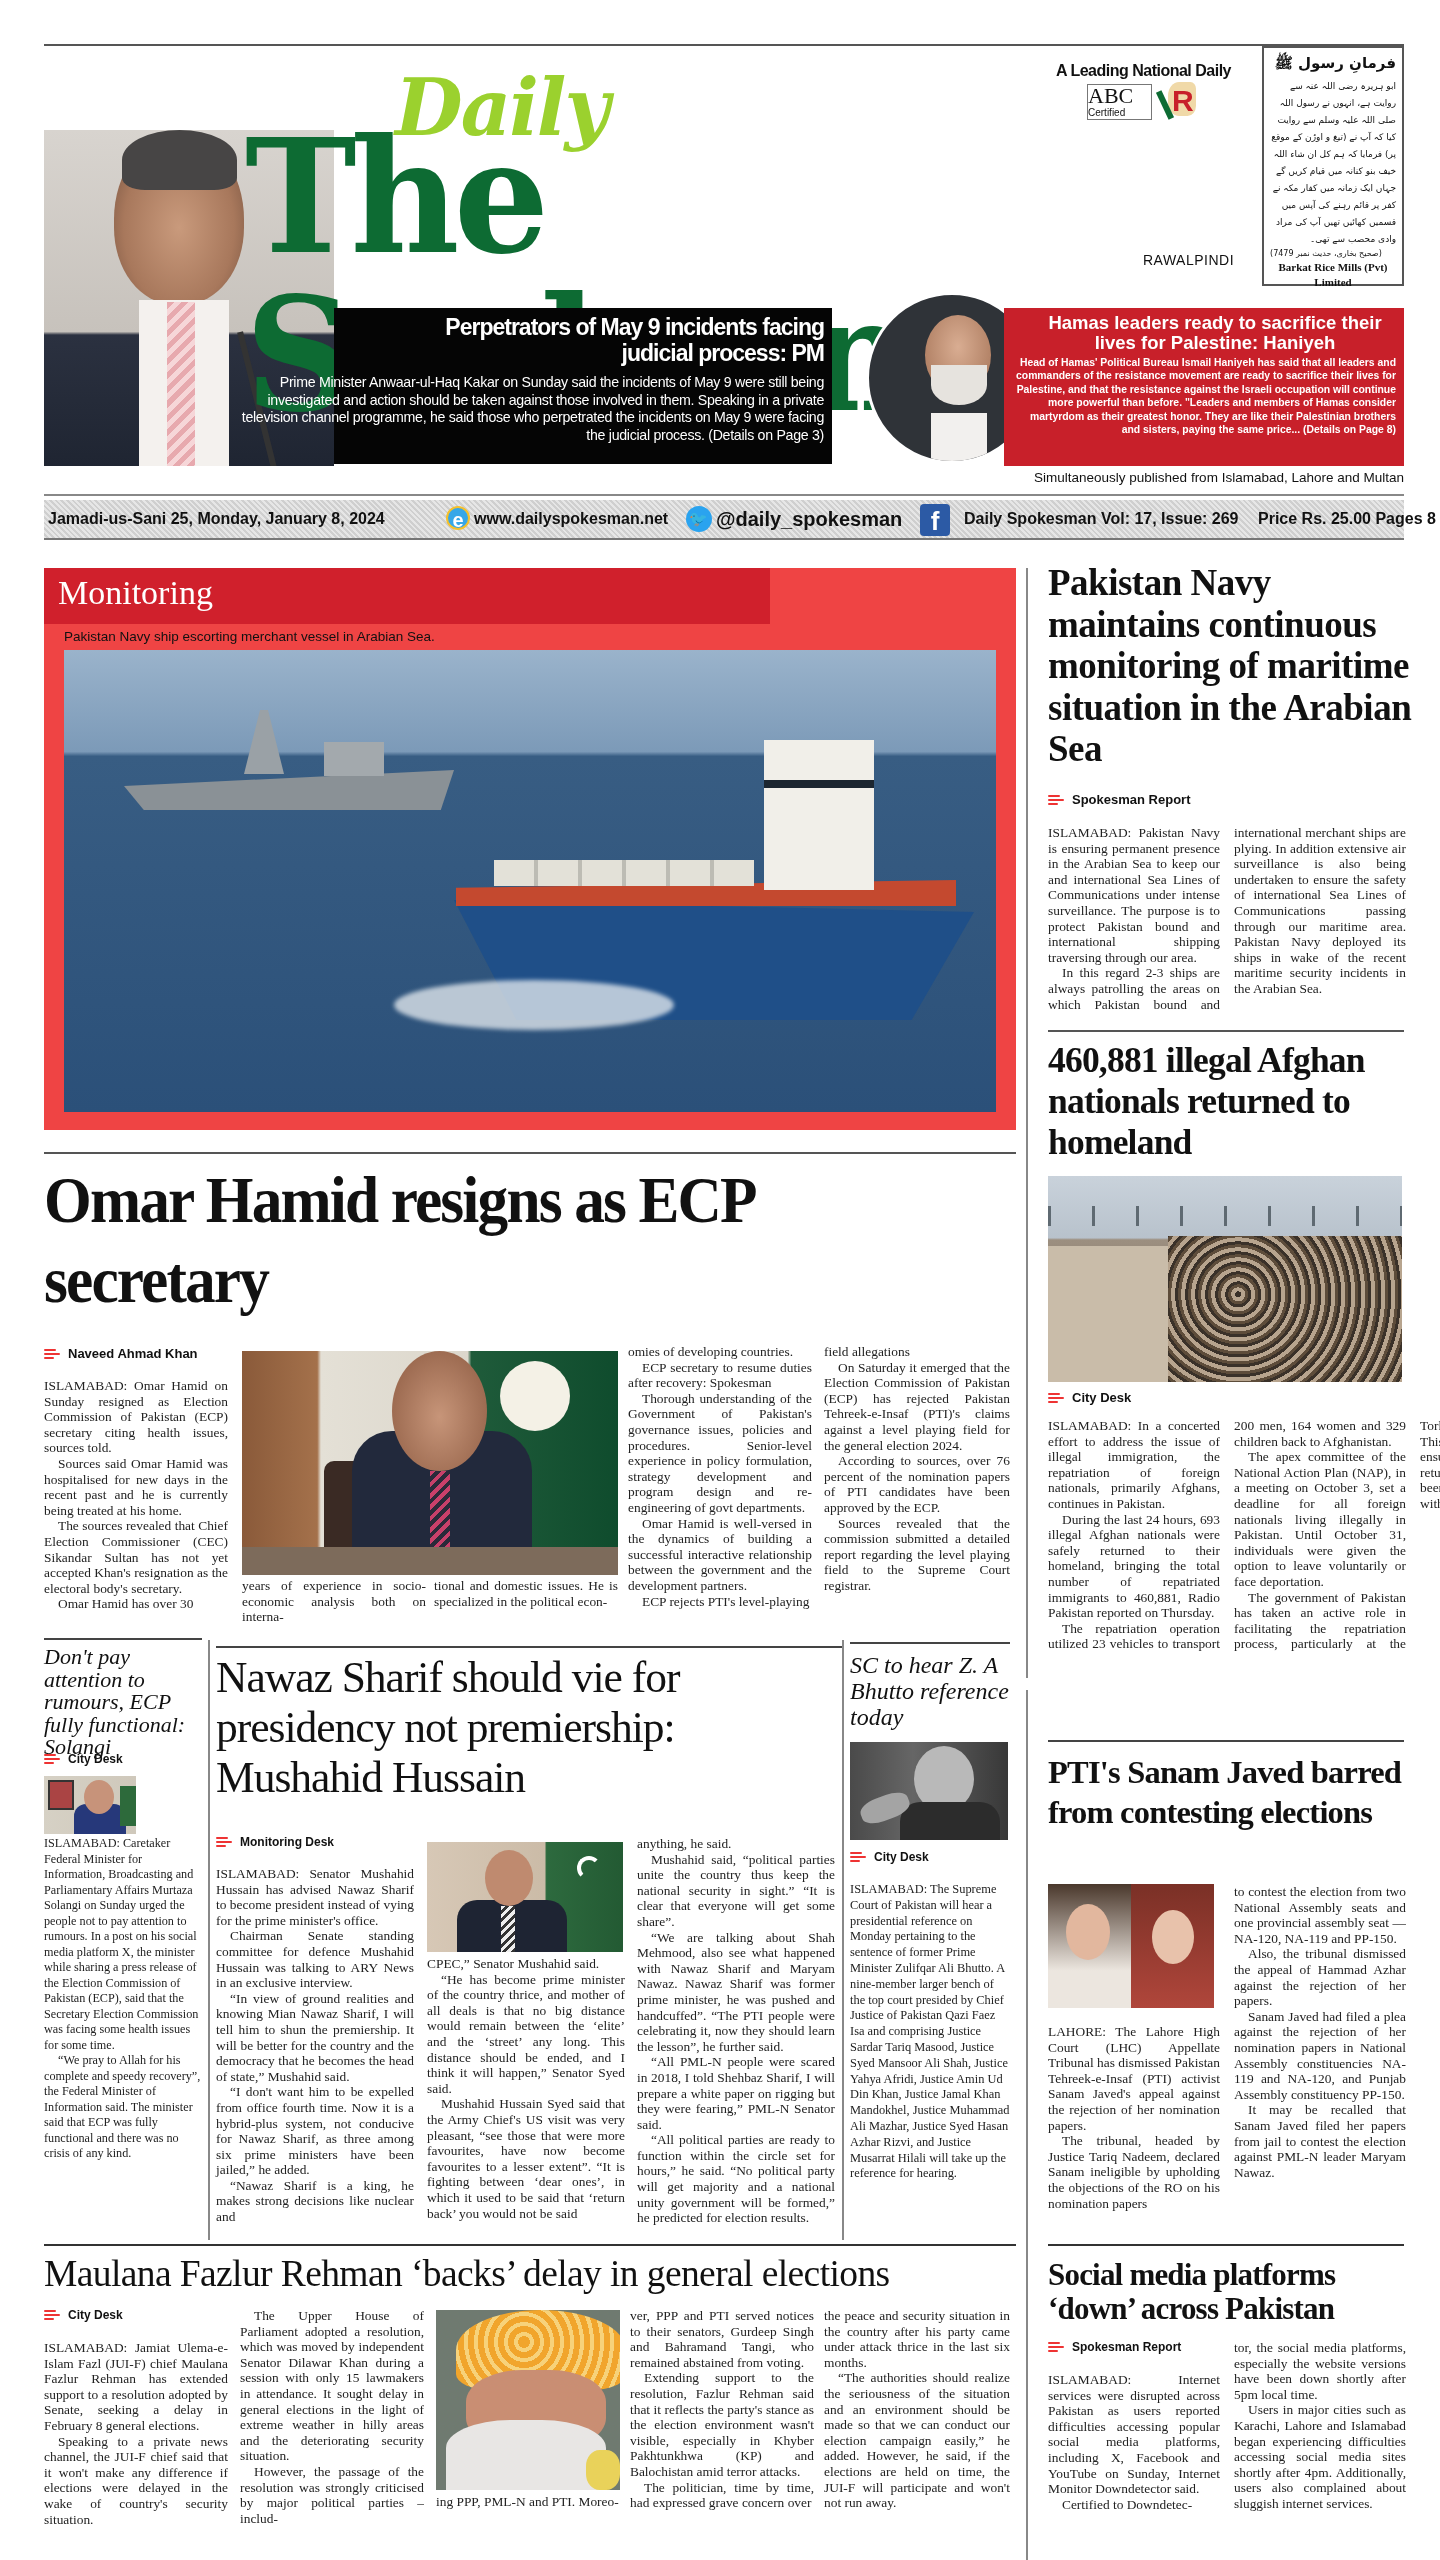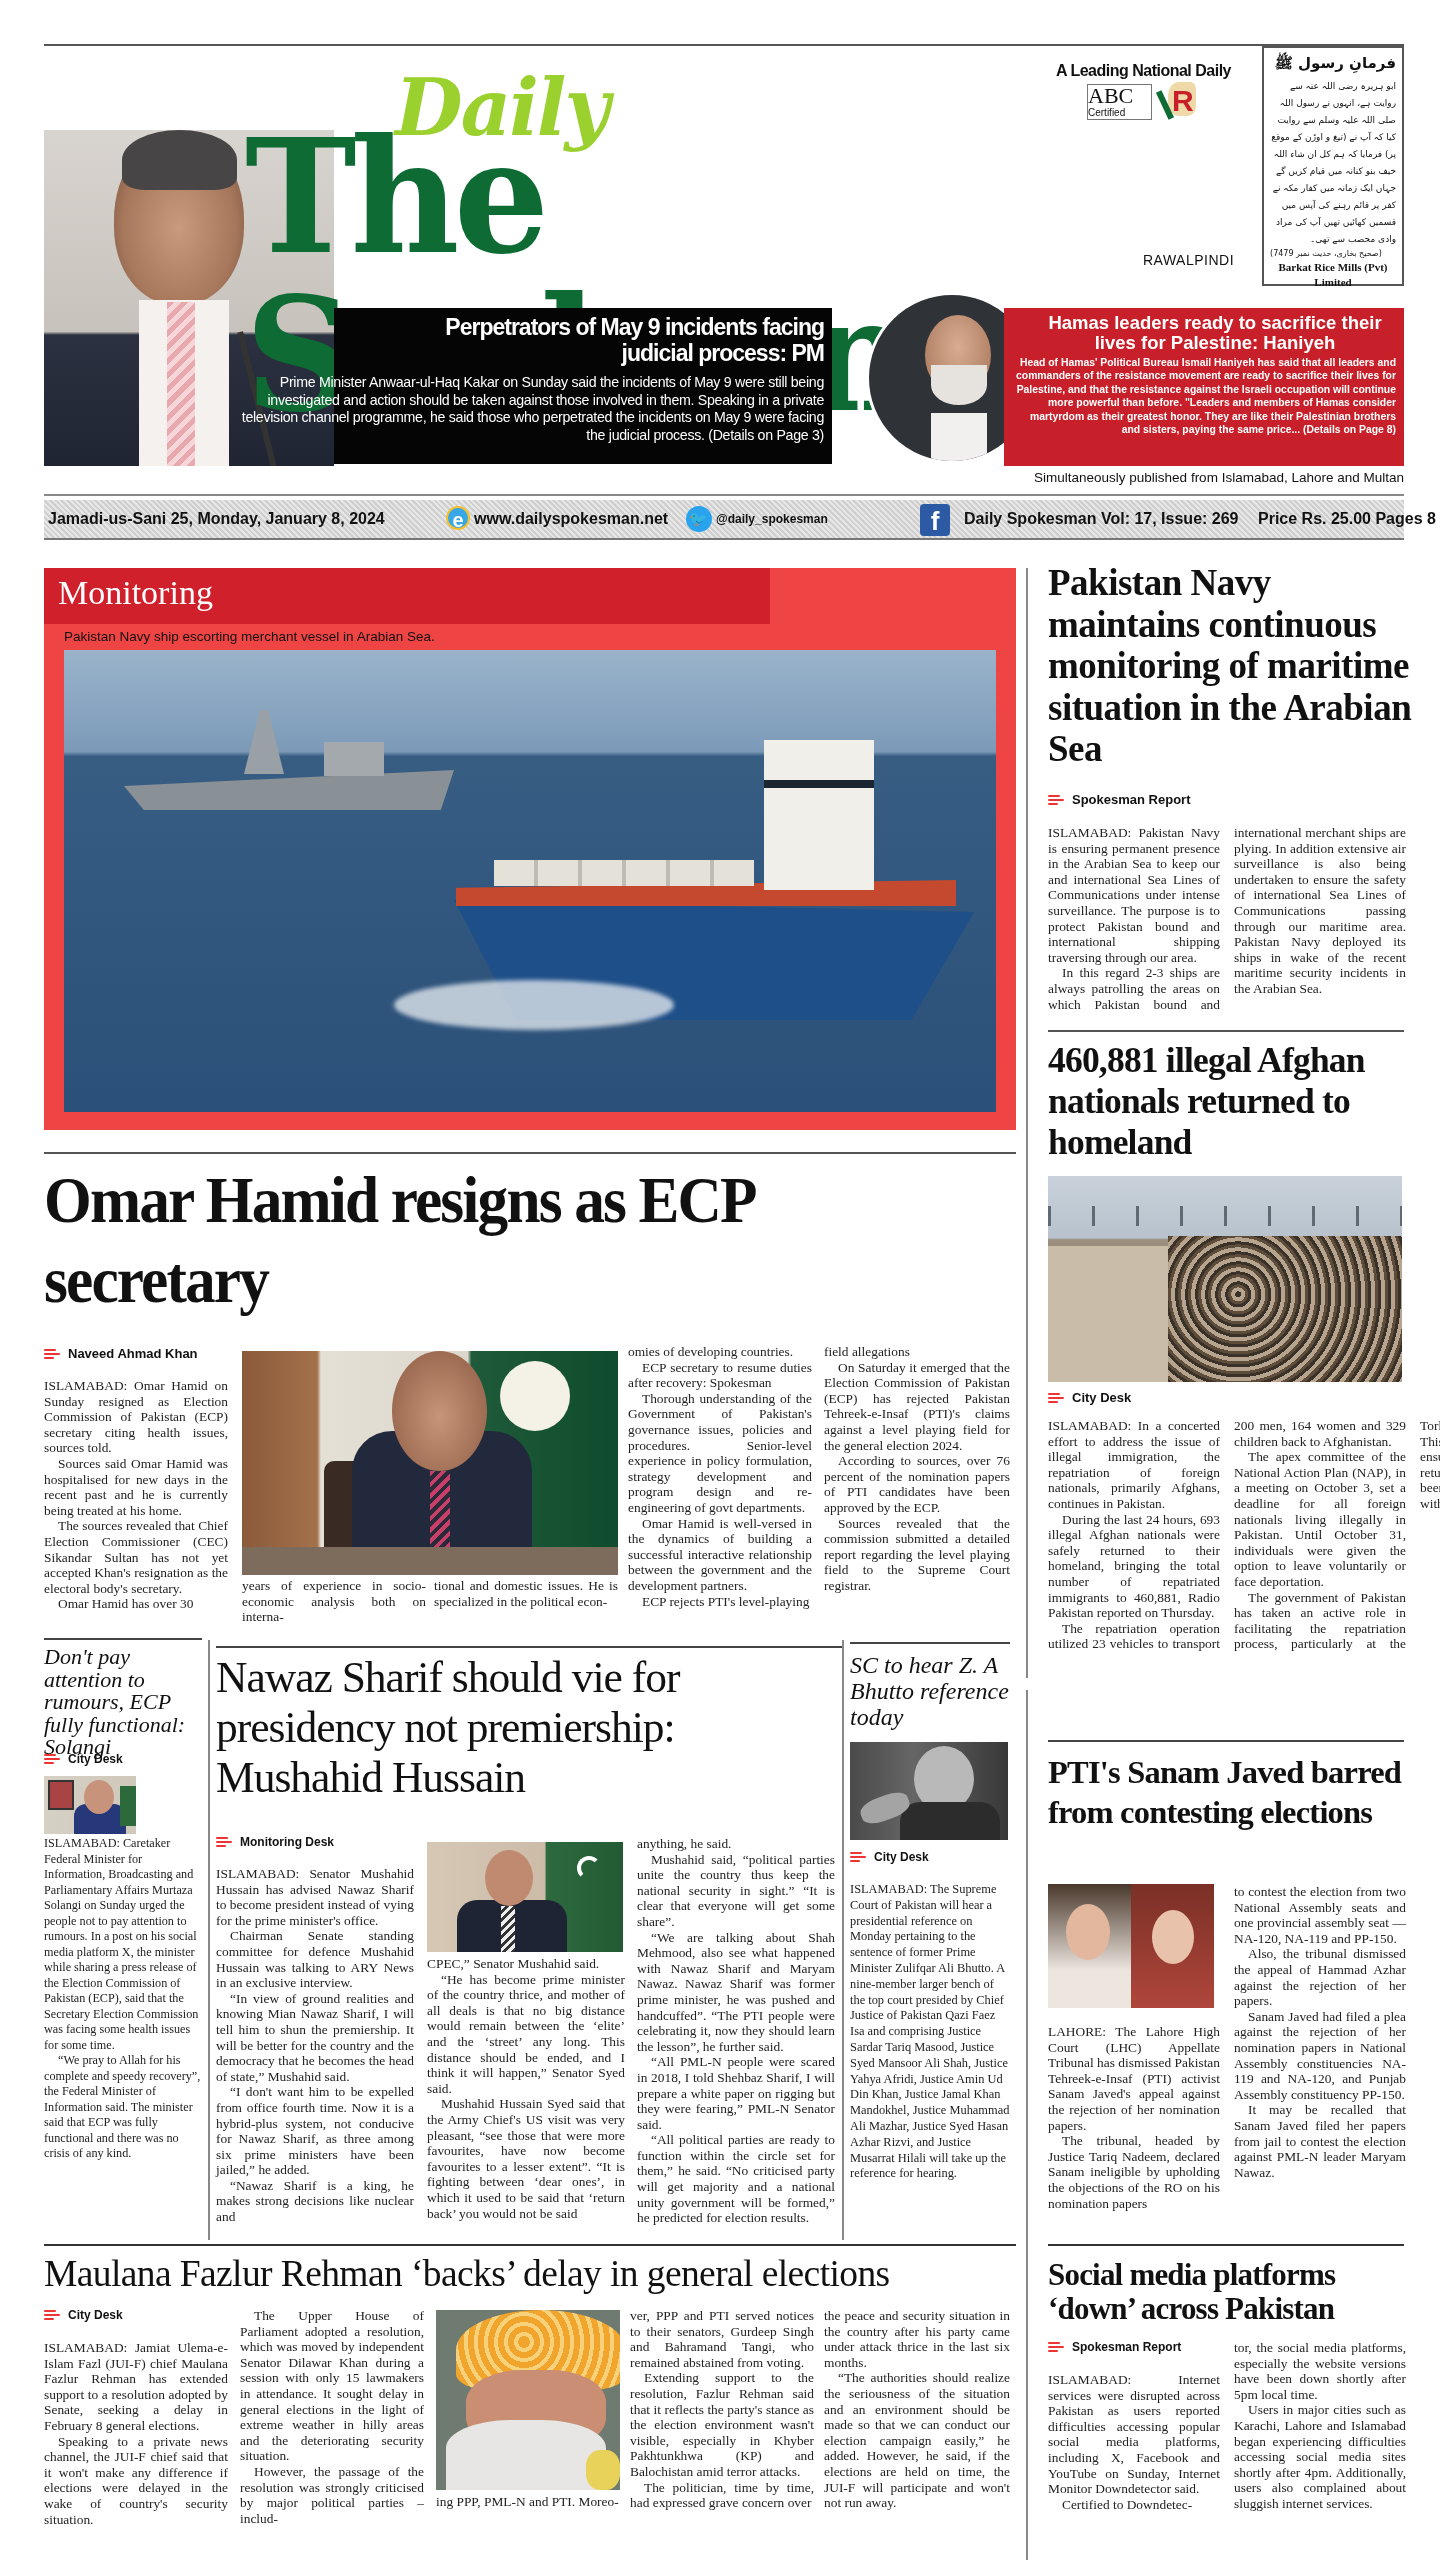--- a/index.html
+++ b/index.html
@@ -76,21 +76,21 @@
   <div class="sans" style="color:#fff;font-weight:bold;font-size:10.4px;line-height:13.4px;text-align:right;margin-top:3px;margin-left:-20px">Head of Hamas' Political Bureau Ismail Haniyeh has said that all leaders and commanders of the resistance movement are ready to sacrifice their lives for Palestine, and that the resistance against the Israeli occupation will continue more powerful than before. "Leaders and members of Hamas consider martyrdom as their greatest honor. They are like their Palestinian brothers and sisters, paying the same price... (Details on Page 8)</div>
 </div>
 <div class="abs sans" style="left:1030px;top:470px;width:374px;text-align:right;font-size:13.5px">Simultaneously published from Islamabad, Lahore and Multan</div>
 <div class="rule" style="left:44px;top:494px;width:1360px;height:2px;background:#888"></div>
 
 <div class="strip">
   <span style="position:absolute;left:4px;font-size:16px">Jamadi-us-Sani 25, Monday, January 8, 2024</span>
   <span style="position:absolute;left:402px;top:6px;width:24px;height:24px;border-radius:50%;background:#37a7e8;color:#fff;font-size:20px;line-height:24px;text-align:center;border:2px solid #f5c02c">e</span>
   <span style="position:absolute;left:430px;font-size:16px">www.dailyspokesman.net</span>
   <span style="position:absolute;left:642px;top:6px;width:26px;height:26px;border-radius:50%;background:#2aa3ef;color:#fff;font-size:15px;line-height:26px;text-align:center">🐦</span>
-  <span style="position:absolute;left:672px;font-size:12px">@daily_spokesman</span>
+  <span style="position:absolute;left:672px;font-size:20px">@daily_spokesman</span>
   <span style="position:absolute;left:876px;top:4px;width:30px;height:32px;border-radius:4px;background:#2c5aa5;color:#fff;font-size:26px;line-height:34px;text-align:center;font-family:'Liberation Sans',sans-serif">f</span>
   <span style="position:absolute;left:920px;font-size:16px">Daily Spokesman Vol: 17, Issue: 269</span>
   <span style="position:absolute;left:1214px;font-size:16px">Price Rs. 25.00 Pages 8</span>
 </div>
 
 <div class="abs" style="left:44px;top:568px;width:972px;height:562px;background:#ef4444">
   <div class="serif" style="position:absolute;left:0;top:0;width:726px;height:56px;background:#d0202c;color:#fff;font-size:34px;line-height:50px;padding-left:14px">Monitoring</div>
   <div class="sans" style="position:absolute;left:20px;top:56px;font-size:13.5px;line-height:26px;color:#111">Pakistan Navy ship escorting merchant vessel in Arabian Sea.</div>
   <div class="photo" style="left:20px;top:82px;width:932px;height:462px;background:linear-gradient(180deg,#9ab3cb 0%,#7c9ab8 22%,#385d83 23%,#2b5079 100%)">
 
@@ -237,21 +237,21 @@
 <div class="abs body" style="left:427px;top:1956px;width:198px">
   <p class="first">CPEC,” Senator Mushahid said.</p>
   <p>“He has become prime minister of the country thrice, and mother of all deals is that no big distance would remain between the ‘elite’ and the ‘street’ any long. This distance should be ended, and I think it will happen,” Senator Syed said.</p>
   <p>Mushahid Hussain Syed said that the Army Chief's US visit was very pleasant, “see those that were more favourites, have now become favourites to a lesser extent”. “It is fighting between ‘dear ones’, in which it used to be said that ‘return back’ you would not be said</p>
 </div>
 <div class="abs body" style="left:637px;top:1836px;width:198px">
   <p class="first">anything, he said.</p>
   <p>Mushahid said, “political parties unite the country thus keep the national security in sight.” “It is clear that everyone will get some share”.</p>
   <p>“We are talking about Shah Mehmood, also see what happened with Nawaz Sharif and Maryam Nawaz. Nawaz Sharif was former prime minister, he was pushed and handcuffed”. “The PTI people were celebrating it, now they should learn the lesson”, he further said.</p>
   <p>“All PML-N people were scared in 2018, I told Shehbaz Sharif, I will prepare a white paper on rigging but they were fearing,” PML-N Senator said.</p>
-  <p>“All political parties are ready to function within the circle set for them,” he said. “No criticised party will get majority and a national unity government will be formed,” he predicted for election results.</p>
+  <p>“All political parties are ready to function within the circle set for hours,” he said. “No political party will get majority and a national unity government will be formed,” he predicted for election results.</p>
 </div>
 
 <div class="vrule" style="left:842px;top:1640px;height:600px"></div>
 <div class="rule" style="left:850px;top:1642px;width:160px;height:2px;background:#444"></div>
 <div class="abs serif" style="left:850px;top:1652px;width:164px;font-style:italic;font-size:24px;line-height:26px;color:#111">SC to hear Z. A Bhutto reference today</div>
 <div class="photo" style="left:850px;top:1742px;width:158px;height:98px;background:linear-gradient(90deg,#4e4945 0%,#6a6560 40%,#3b3733 100%);filter:grayscale(1)">
   <div style="position:absolute;left:64px;top:4px;width:60px;height:66px;border-radius:50%;background:#bdb8b2"></div>
   <div style="position:absolute;left:50px;top:60px;width:100px;height:40px;background:#2f2c2a;border-radius:20px 20px 0 0"></div>
   <div style="position:absolute;left:10px;top:54px;width:50px;height:24px;border-radius:40%;background:#a9a39c;transform:rotate(-20deg)"></div>
 </div>

